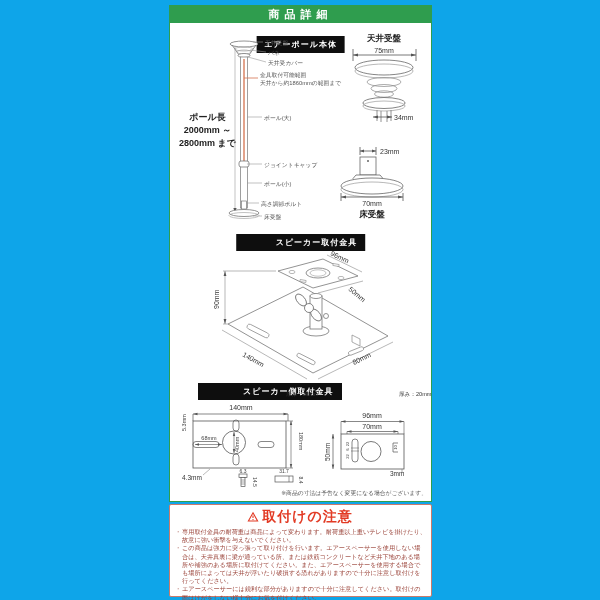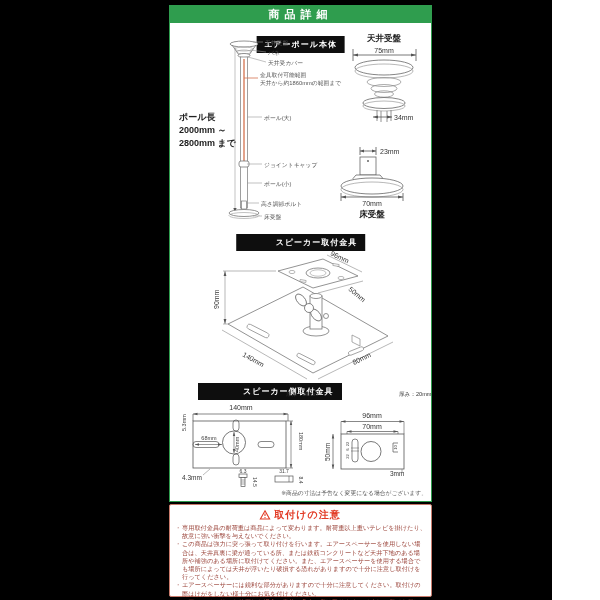--- a/index.html
+++ b/index.html
@@ -1,45 +1,45 @@
 <!DOCTYPE html>
 <html><head>
 <meta charset="utf-8">
 <style>
   html,body{margin:0;padding:0;background:#ffffff;}
-  .canvas{position:relative;width:552px;height:600px;background:#000000;overflow:hidden;
+  .canvas{position:relative;width:600px;height:600px;background:#0ea5e9;overflow:hidden;
           font-family:"Liberation Sans","DejaVu Sans",sans-serif;color:#222;}
   
   .product-box{position:absolute;left:169px;top:5px;width:263px;height:497px;
                border:1px solid #2f9d4e;background:#fff;box-sizing:border-box;}
   .green-bar{position:absolute;left:-1px;top:-1px;width:263px;height:18px;background:#2f9d4e;
              color:#fff;font-size:11px;font-weight:bold;letter-spacing:5px;
              display:flex;align-items:center;justify-content:center;}
   .black-label{position:absolute;background:#0e0e0e;color:#fff;font-size:8px;font-weight:bold;
                letter-spacing:1px;padding:3px 8px;white-space:nowrap;}
   .lbl-center{left:50%;transform:translateX(-50%);}
   .thick{position:absolute;font-size:5.6px;color:#333;white-space:nowrap;}
   .pole-length{position:absolute;left:9px;top:105px;font-size:9px;font-weight:bold;
-               color:#222;line-height:13px;white-space:nowrap;}
+               color:#222;line-height:13px;white-space:nowrap;text-align:center;}
   svg{position:absolute;overflow:visible;}
   svg text{font-family:"Liberation Sans","DejaVu Sans",sans-serif;fill:#444;}
   .t58{font-size:5.8px;fill:#555;}
   .t7{font-size:7px;fill:#333;}
   .t85{font-size:8.5px;font-weight:bold;fill:#222;}
   .t55{font-size:5.5px;fill:#444;}
   .t5{font-size:5px;fill:#444;}
   .t42{font-size:4.2px;fill:#444;}
   .t65{font-size:6.5px;fill:#333;}
   .mid{text-anchor:middle;}
   .note{position:absolute;right:4px;bottom:3px;font-size:5.8px;color:#555;white-space:nowrap;}
   
   .caution-box{position:absolute;left:169px;top:504px;width:263px;height:93px;
                border:1.5px solid #c97b6c;border-radius:2px;background:#fff;box-sizing:border-box;}
   .caution-title{display:flex;align-items:center;justify-content:center;gap:4px;
-                 margin-top:3px;color:#e23a24;font-size:10px;font-weight:bold;letter-spacing:1px;}
+                 margin-top:3px;color:#e23a24;font-size:14px;font-weight:bold;letter-spacing:1px;}
   .caution-list{list-style:none;margin:2px 5px 0 5px;padding:0;}
   .caution-list li{display:flex;font-size:6.2px;line-height:1.32;color:#9a4238;}
   .caution-list .bullet{width:7px;flex:none;}
   .caution-list .txt{flex:1;word-break:break-all;}
 </style>
 </head>
 <body>
 
 <div class="canvas">
 

